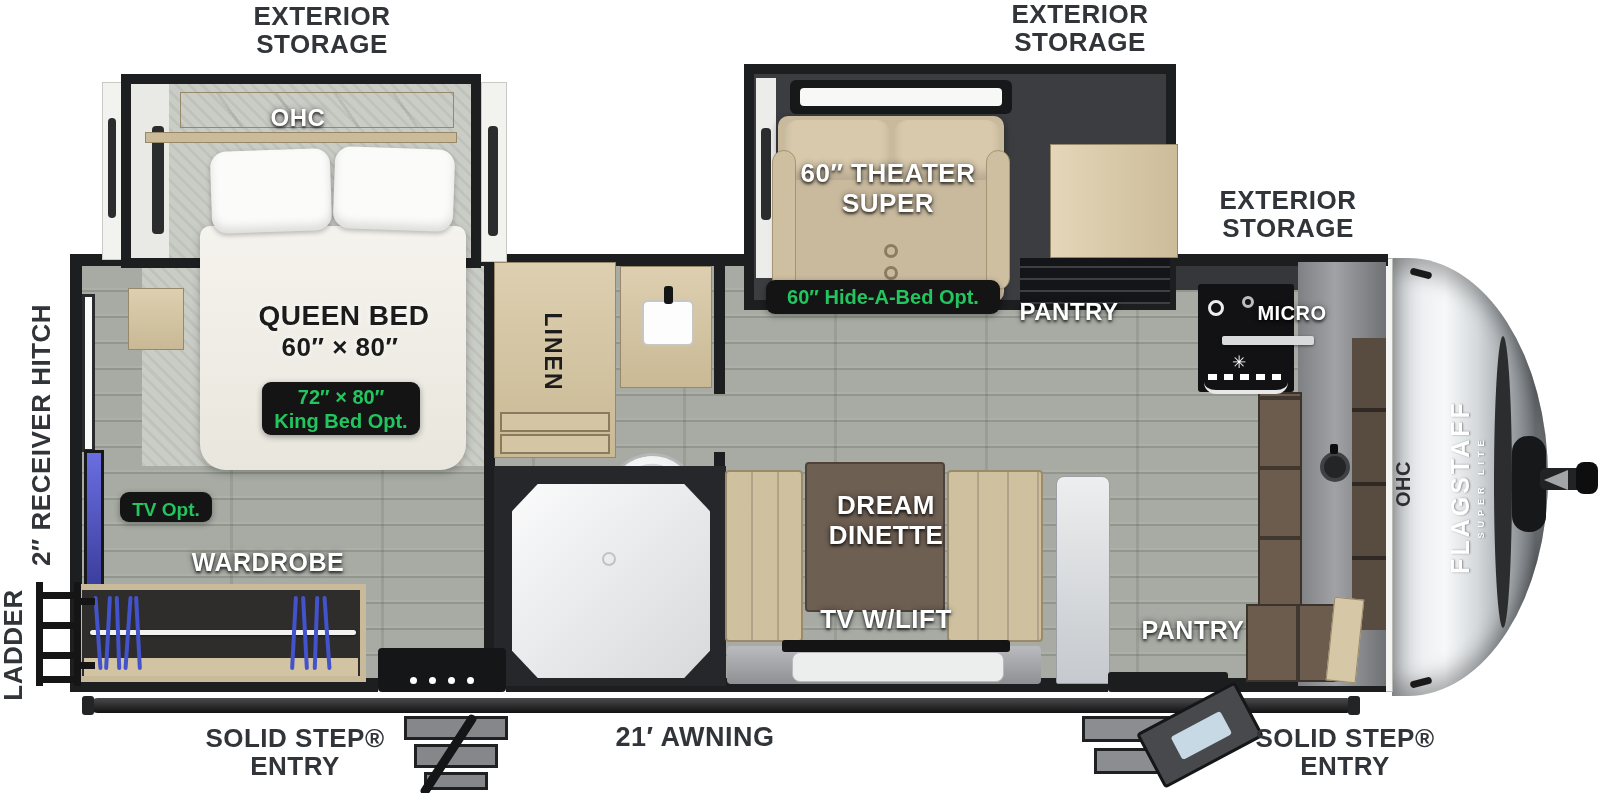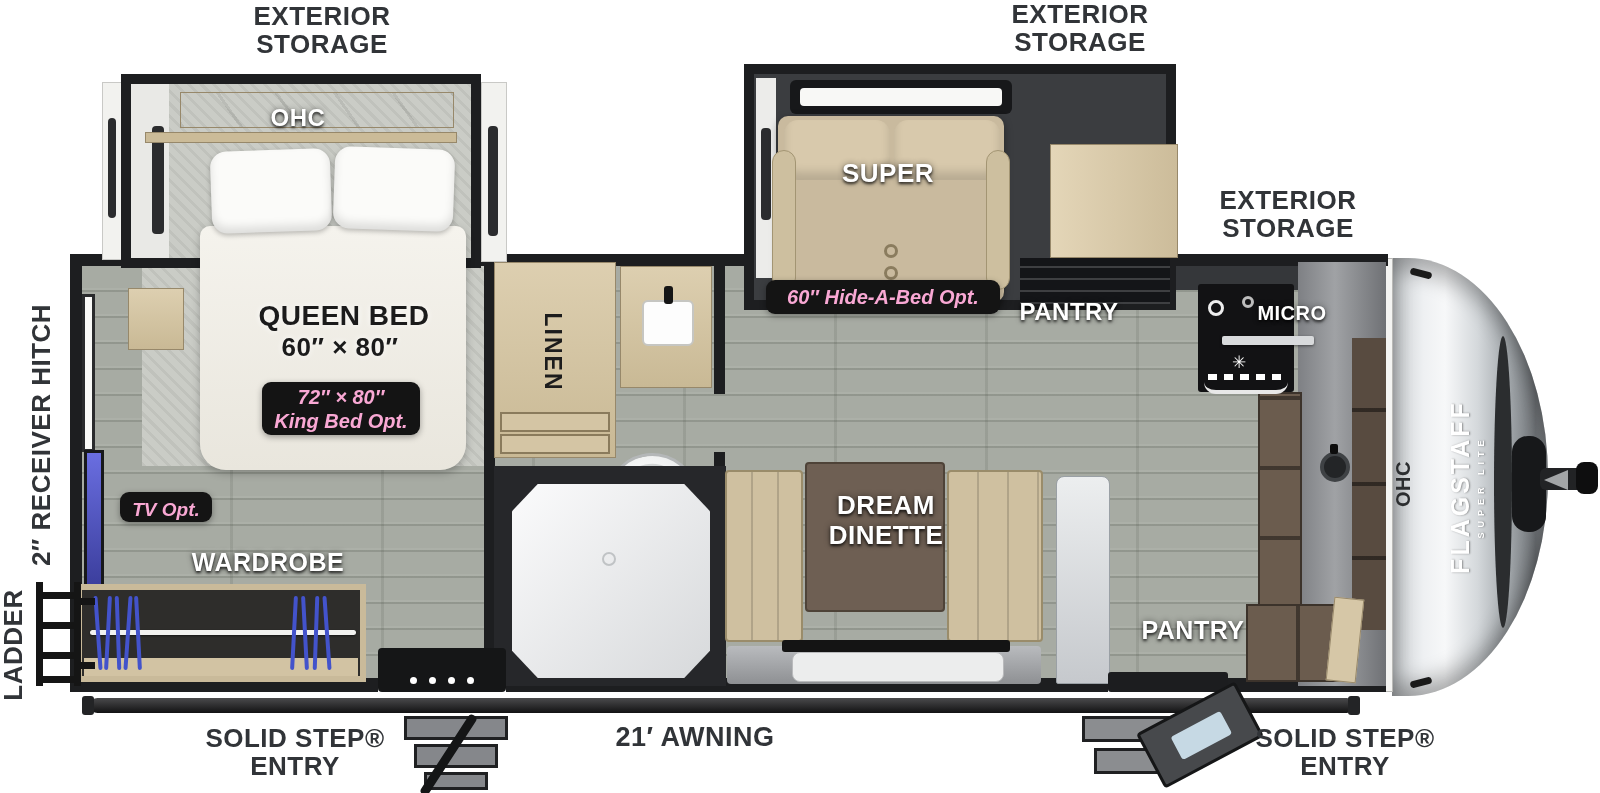--- a/index.html
+++ b/index.html
@@ -6,21 +6,21 @@
   #stage{position:relative;width:1600px;height:793px;background:#fff;overflow:hidden;
          font-family:"Liberation Sans","DejaVu Sans",sans-serif;}
   .abs{position:absolute;}
   
   .olbl{position:absolute;font-weight:800;color:#313438;text-align:center;
         font-size:26px;line-height:28px;letter-spacing:.5px;}
   .wlbl{position:absolute;font-weight:800;color:#fff;text-align:center;letter-spacing:.5px;
         text-shadow:0 2px 3px rgba(0,0,0,.75),0 0 6px rgba(0,0,0,.45);}
   .blbl{position:absolute;font-weight:800;color:#1b1b1b;text-align:center;letter-spacing:.5px;
         text-shadow:0 0 6px rgba(255,255,255,.9);}
-  .badge{position:absolute;background:#141414;color:#f9a8d4;font-weight:700;font-style:italic;
+  .badge{position:absolute;background:#141414;color:#22c55e;font-weight:700;
          border-radius:9px;display:flex;flex-direction:column;align-items:center;justify-content:center;
          text-align:center;font-size:19px;line-height:1.2;box-shadow:0 2px 6px rgba(0,0,0,.35);}
   .rot-ccw{transform:rotate(-90deg);}
   .rot-cw{transform:rotate(90deg);}
   
   .wall{position:absolute;background:#1d1e20;}
   .floor{position:absolute;background-color:#a7aba3;
     background-image:
       repeating-linear-gradient(90deg,transparent 0 148px,rgba(70,76,66,.14) 148px 151px),
       repeating-linear-gradient(0deg,rgba(255,255,255,.06) 0 2px,transparent 2px 26px),
@@ -170,20 +170,21 @@
   <div class="abs" style="left:800px;top:88px;width:202px;height:18px;background:#f8f8f6;border-radius:4px;"></div>
 
   <div class="abs" style="left:778px;top:116px;width:226px;height:186px;background:#c9ba9e;border-radius:10px;box-shadow:0 3px 8px rgba(0,0,0,.4);"></div>
   <div class="abs" style="left:784px;top:120px;width:106px;height:60px;background:#d8c9ac;border-radius:14px;box-shadow:inset 0 -8px 10px rgba(0,0,0,.15);"></div>
   <div class="abs" style="left:894px;top:120px;width:106px;height:60px;background:#d8c9ac;border-radius:14px;box-shadow:inset 0 -8px 10px rgba(0,0,0,.15);"></div>
   <div class="abs" style="left:772px;top:150px;width:24px;height:140px;background:#cdbf9f;border-radius:12px;border:1px solid #a39573;box-sizing:border-box;"></div>
   <div class="abs" style="left:986px;top:150px;width:24px;height:140px;background:#cdbf9f;border-radius:12px;border:1px solid #a39573;box-sizing:border-box;"></div>
   <div class="abs" style="left:884px;top:244px;width:14px;height:14px;border:3px solid #8a7c5e;border-radius:50%;box-sizing:border-box;"></div>
   <div class="abs" style="left:884px;top:266px;width:14px;height:14px;border:3px solid #8a7c5e;border-radius:50%;box-sizing:border-box;"></div>
   <div class="wlbl" style="left:778px;top:158px;width:220px;font-size:26px;line-height:30px;">
+    <div><span>60″ THEATER</span></div>
     <div><span>SUPER</span></div>
   </div>
 
   <div class="abs tan" style="left:1050px;top:144px;width:128px;height:114px;background:linear-gradient(90deg,#e4d6b8,#ccbc9a);"></div>
   <div class="abs" style="left:1020px;top:258px;width:150px;height:46px;background:#141518;
        background-image:repeating-linear-gradient(0deg,rgba(255,255,255,.18) 0 2px,transparent 2px 12px);"></div>
   <div class="badge" style="left:766px;top:280px;width:234px;height:34px;font-size:20px;">
     <span>60″ Hide-A-Bed Opt.</span>
   </div>
   <div class="wlbl" style="left:1014px;top:298px;width:110px;font-size:24px;">
@@ -221,20 +222,23 @@
   <div class="abs" style="left:805px;top:462px;width:140px;height:150px;background:#6e5f53;border:2px solid #4e4338;border-radius:4px;box-sizing:border-box;"></div>
   <div class="abs" style="left:947px;top:470px;width:96px;height:172px;background:#cfc0a0;border:2px solid #9a8c6a;border-radius:4px;box-sizing:border-box;
        background-image:repeating-linear-gradient(90deg,transparent 0 28px,rgba(0,0,0,.15) 28px 30px);"></div>
   <div class="abs" style="left:727px;top:646px;width:314px;height:38px;background:linear-gradient(180deg,#b9bbbe,#8e9093);border-radius:4px;"></div>
   <div class="abs" style="left:782px;top:640px;width:228px;height:12px;background:#141414;border-radius:3px;"></div>
   <div class="abs" style="left:792px;top:652px;width:212px;height:30px;background:#eceded;border:1px solid #b9babc;border-radius:8px;box-sizing:border-box;"></div>
   <div class="wlbl" style="left:786px;top:490px;width:200px;font-size:26px;line-height:30px;">
     <div><span>DREAM</span></div>
     <div><span>DINETTE</span></div>
   </div>
+  <div class="wlbl" style="left:786px;top:604px;width:200px;font-size:26px;">
+    <span>TV W/LIFT</span>
+  </div>
 
   <div class="abs" style="left:1056px;top:476px;width:54px;height:208px;
        background:linear-gradient(180deg,#eceeef,#c6c9cd);border:1px solid #9aa0a5;border-radius:8px 8px 2px 2px;box-sizing:border-box;"></div>
   <div class="wlbl" style="left:1128px;top:616px;width:130px;font-size:25px;">
     <span>PANTRY</span>
   </div>
 
   <div class="abs" style="left:378px;top:648px;width:128px;height:44px;background:#151617;border-radius:4px;display:flex;align-items:flex-end;justify-content:center;gap:12px;padding-bottom:8px;box-sizing:border-box;">
     <span style="width:7px;height:7px;background:#fff;border-radius:50%;"></span>
     <span style="width:7px;height:7px;background:#fff;border-radius:50%;"></span>

